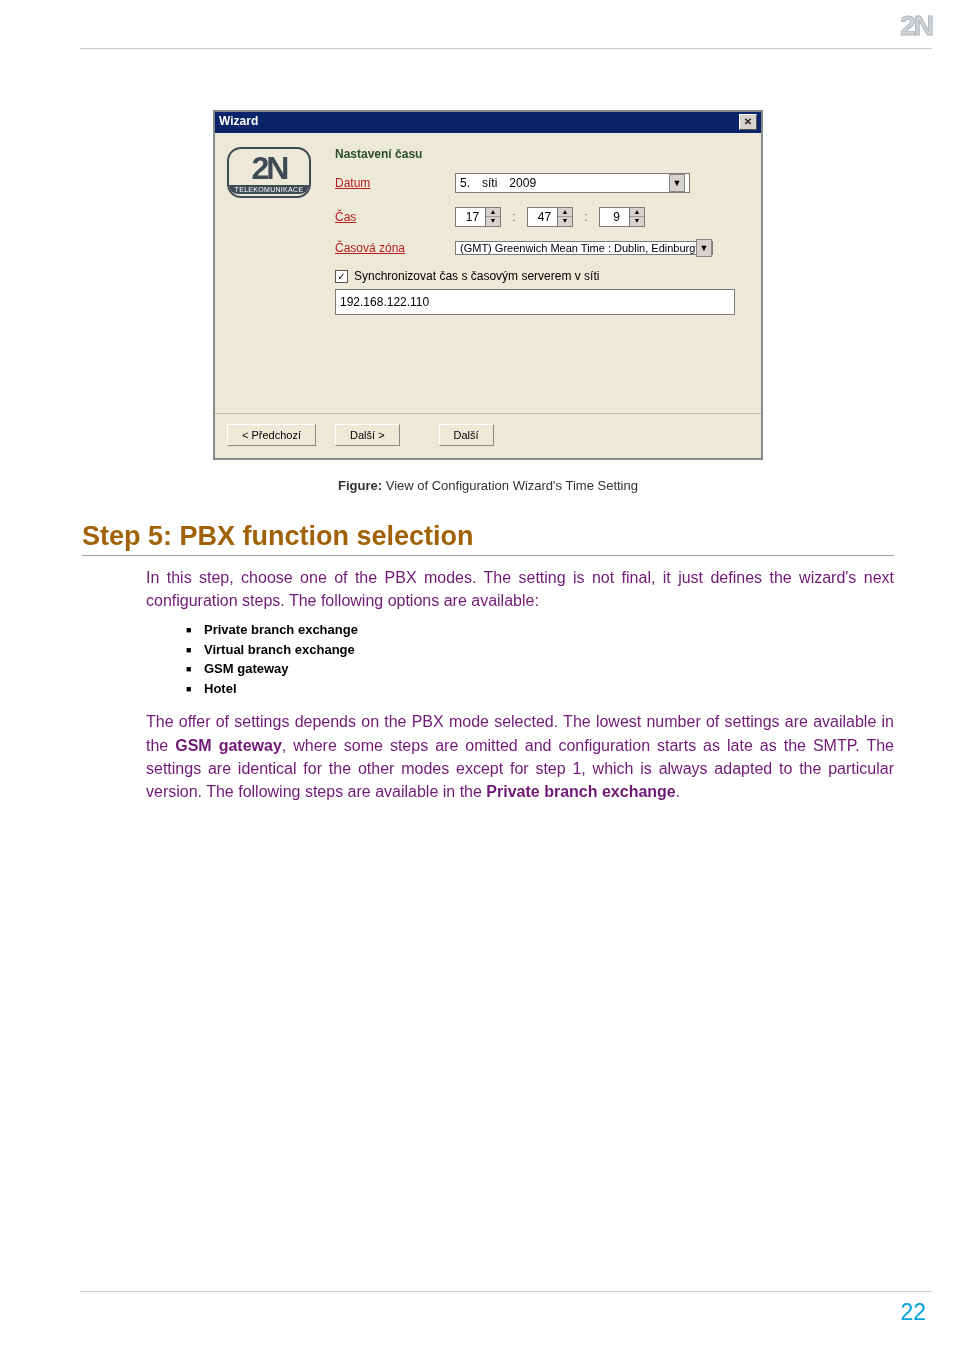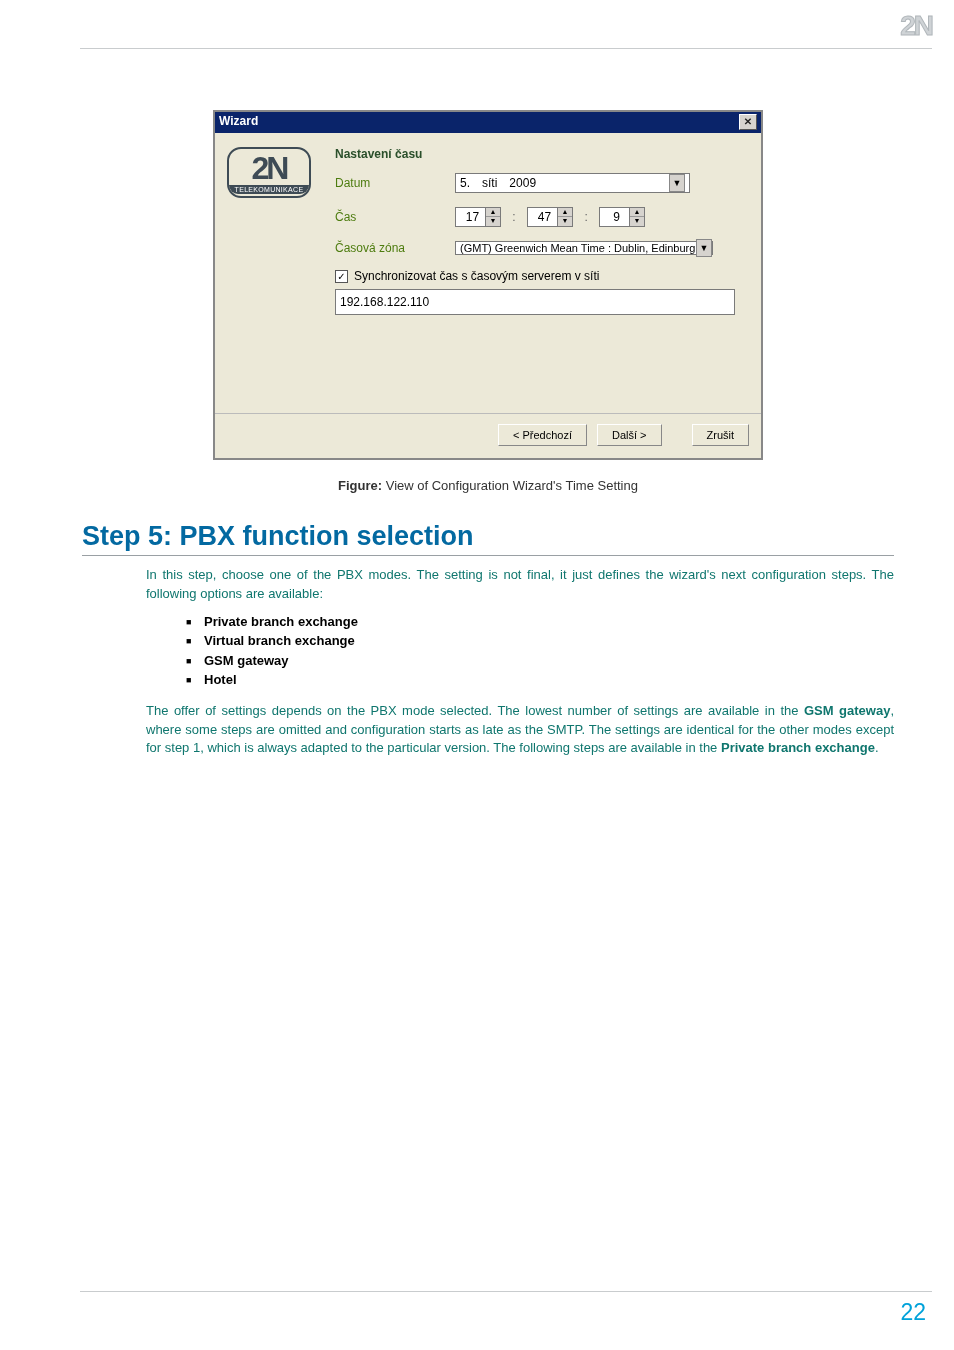--- a/index.html
+++ b/index.html
@@ -103,21 +103,21 @@
     color: #2a4f2a;
     font-weight: bold;
     margin-bottom: 12px;
     font-size: 12px;
   }
   .wiz-row {
     display: flex;
     align-items: center;
     margin-bottom: 14px;
   }
-  .wiz-label { width: 120px; color: #4d7c0f; }
+  .wiz-label { width: 120px; color: #b91c1c; text-decoration: underline; }
   .date-box {
     display: inline-flex;
     align-items: center;
     border: 1px solid #7a7a7a;
     background: #fff;
     height: 20px;
     padding: 0 4px;
     gap: 12px;
     width: 235px;
     justify-content: flex-start;
@@ -190,22 +190,22 @@
     font-size: 12px;
     font-family: Tahoma, sans-serif;
   }
   .wizard-sep {
     border: none;
     border-top: 1px solid #bbb;
     margin: 0;
   }
   .wizard-footer {
     display: flex;
-    justify-content: flex-end;
-    gap: 10px;
+    justify-content: flex-start;
+    gap: 19px;
     padding: 10px 12px 12px 12px;
     align-items: center;
   }
   .btn {
     font-family: Tahoma, sans-serif;
     font-size: 11px;
     background: #ece9d8;
     border: 1px solid #888;
     border-top-color: #fff;
     border-left-color: #fff;
@@ -219,31 +219,31 @@
     font-size: 13px;
     color: #333;
     margin: 16px 0 28px 0;
   }
   .caption b { font-weight: bold; }
 
   h2.step {
     font-family: Arial, Helvetica, sans-serif;
     font-weight: bold;
     font-size: 27px;
-    color: #0369a1;
+    color: #a16207;
     margin: 0 0 3px 0;
   }
   .step-hr {
     border: none;
     border-top: 1px solid #9aa0a4;
     margin: 0 0 10px 0;
   }
   .para {
-    font-size: 13px;
-    color: #0f766e;
+    font-size: 16px;
+    color: #701a75;
     line-height: 1.45;
     text-align: justify;
     margin-left: 64px;
     margin-bottom: 8px;
   }
   ul.opts {
     list-style: none;
     margin: 4px 0 12px 104px;
     font-size: 13px;
     color: #000;
@@ -351,21 +351,21 @@
           <span>Synchronizovat čas s časovým serverem v síti</span>
         </div>
 
         <input class="ip-input" value="192.168.122.110" style="">
       </div>
     </div>
     <hr class="wizard-sep">
     <div class="wizard-footer">
       <button class="btn">&lt; Předchozí</button>
       <button class="btn">Další &gt;</button>
-      <button class="btn gap">Zrušit</button>
+      <button class="btn gap">Další</button>
     </div>
   </div>
 
   <p class="caption">
     <b>Figure:</b><span> View of Configuration Wizard's Time Setting</span>
   </p>
 
   <h2 class="step">Step 5: PBX function selection</h2>
   <hr class="step-hr">
 

